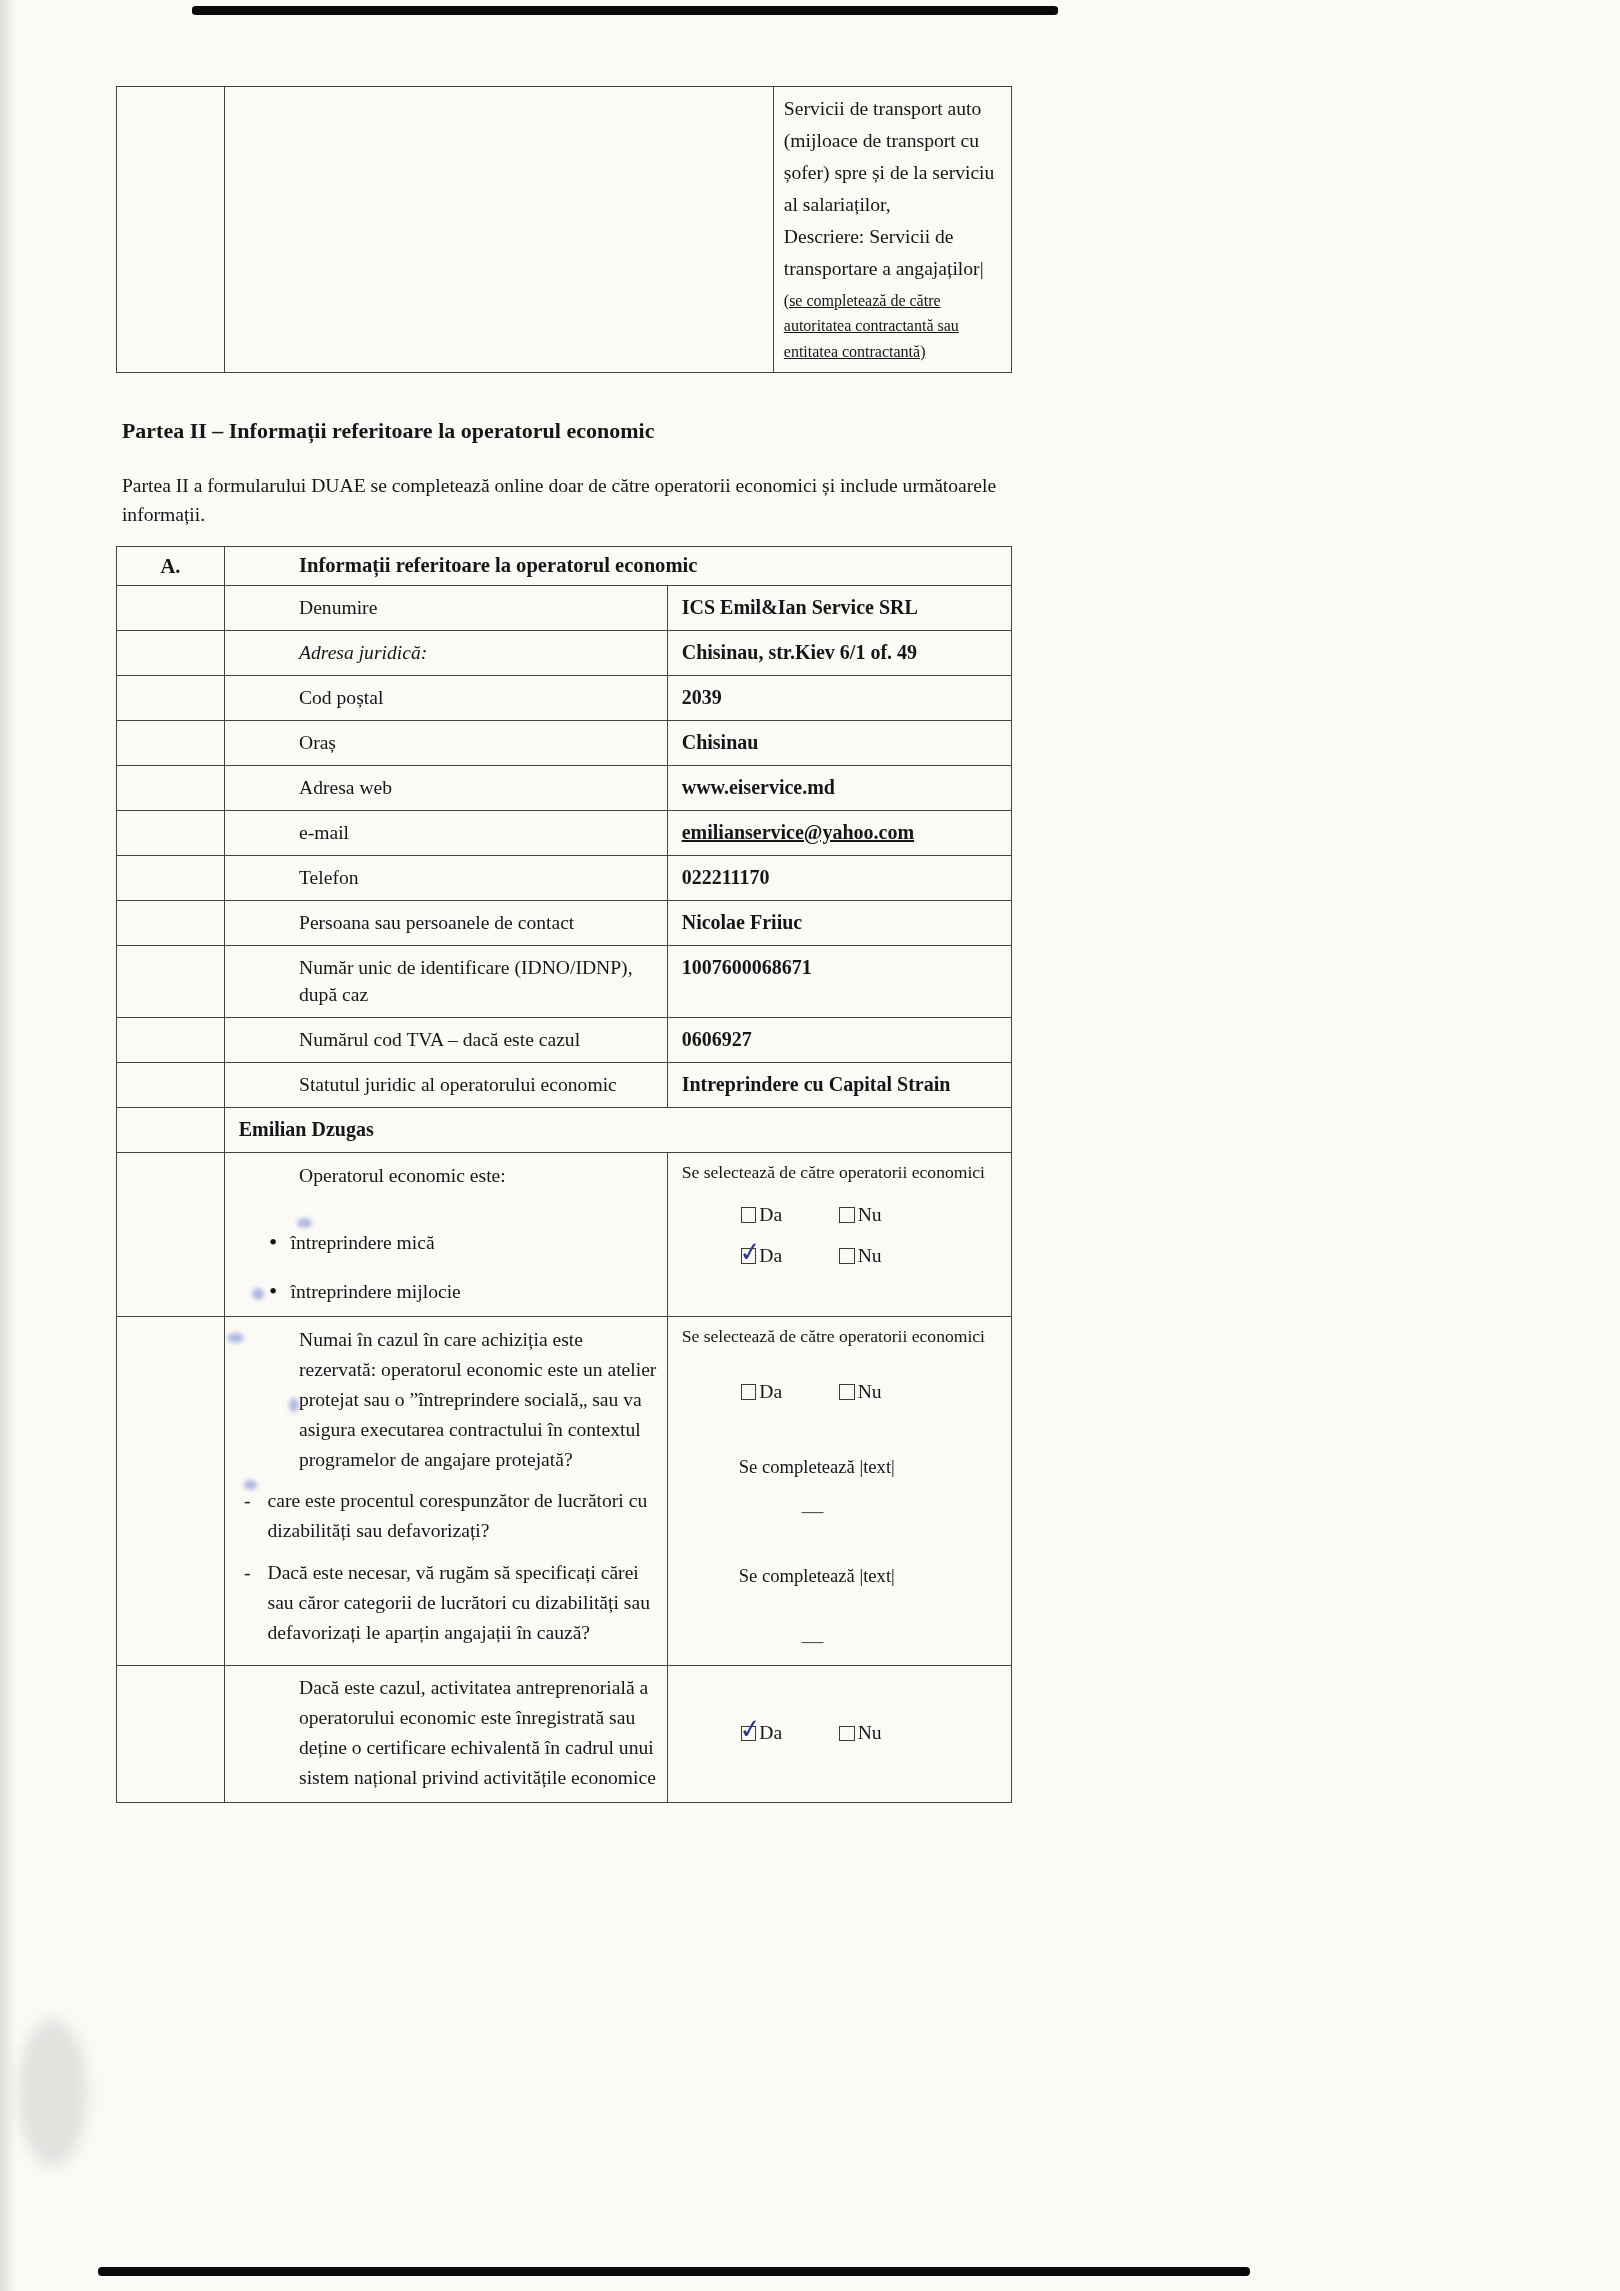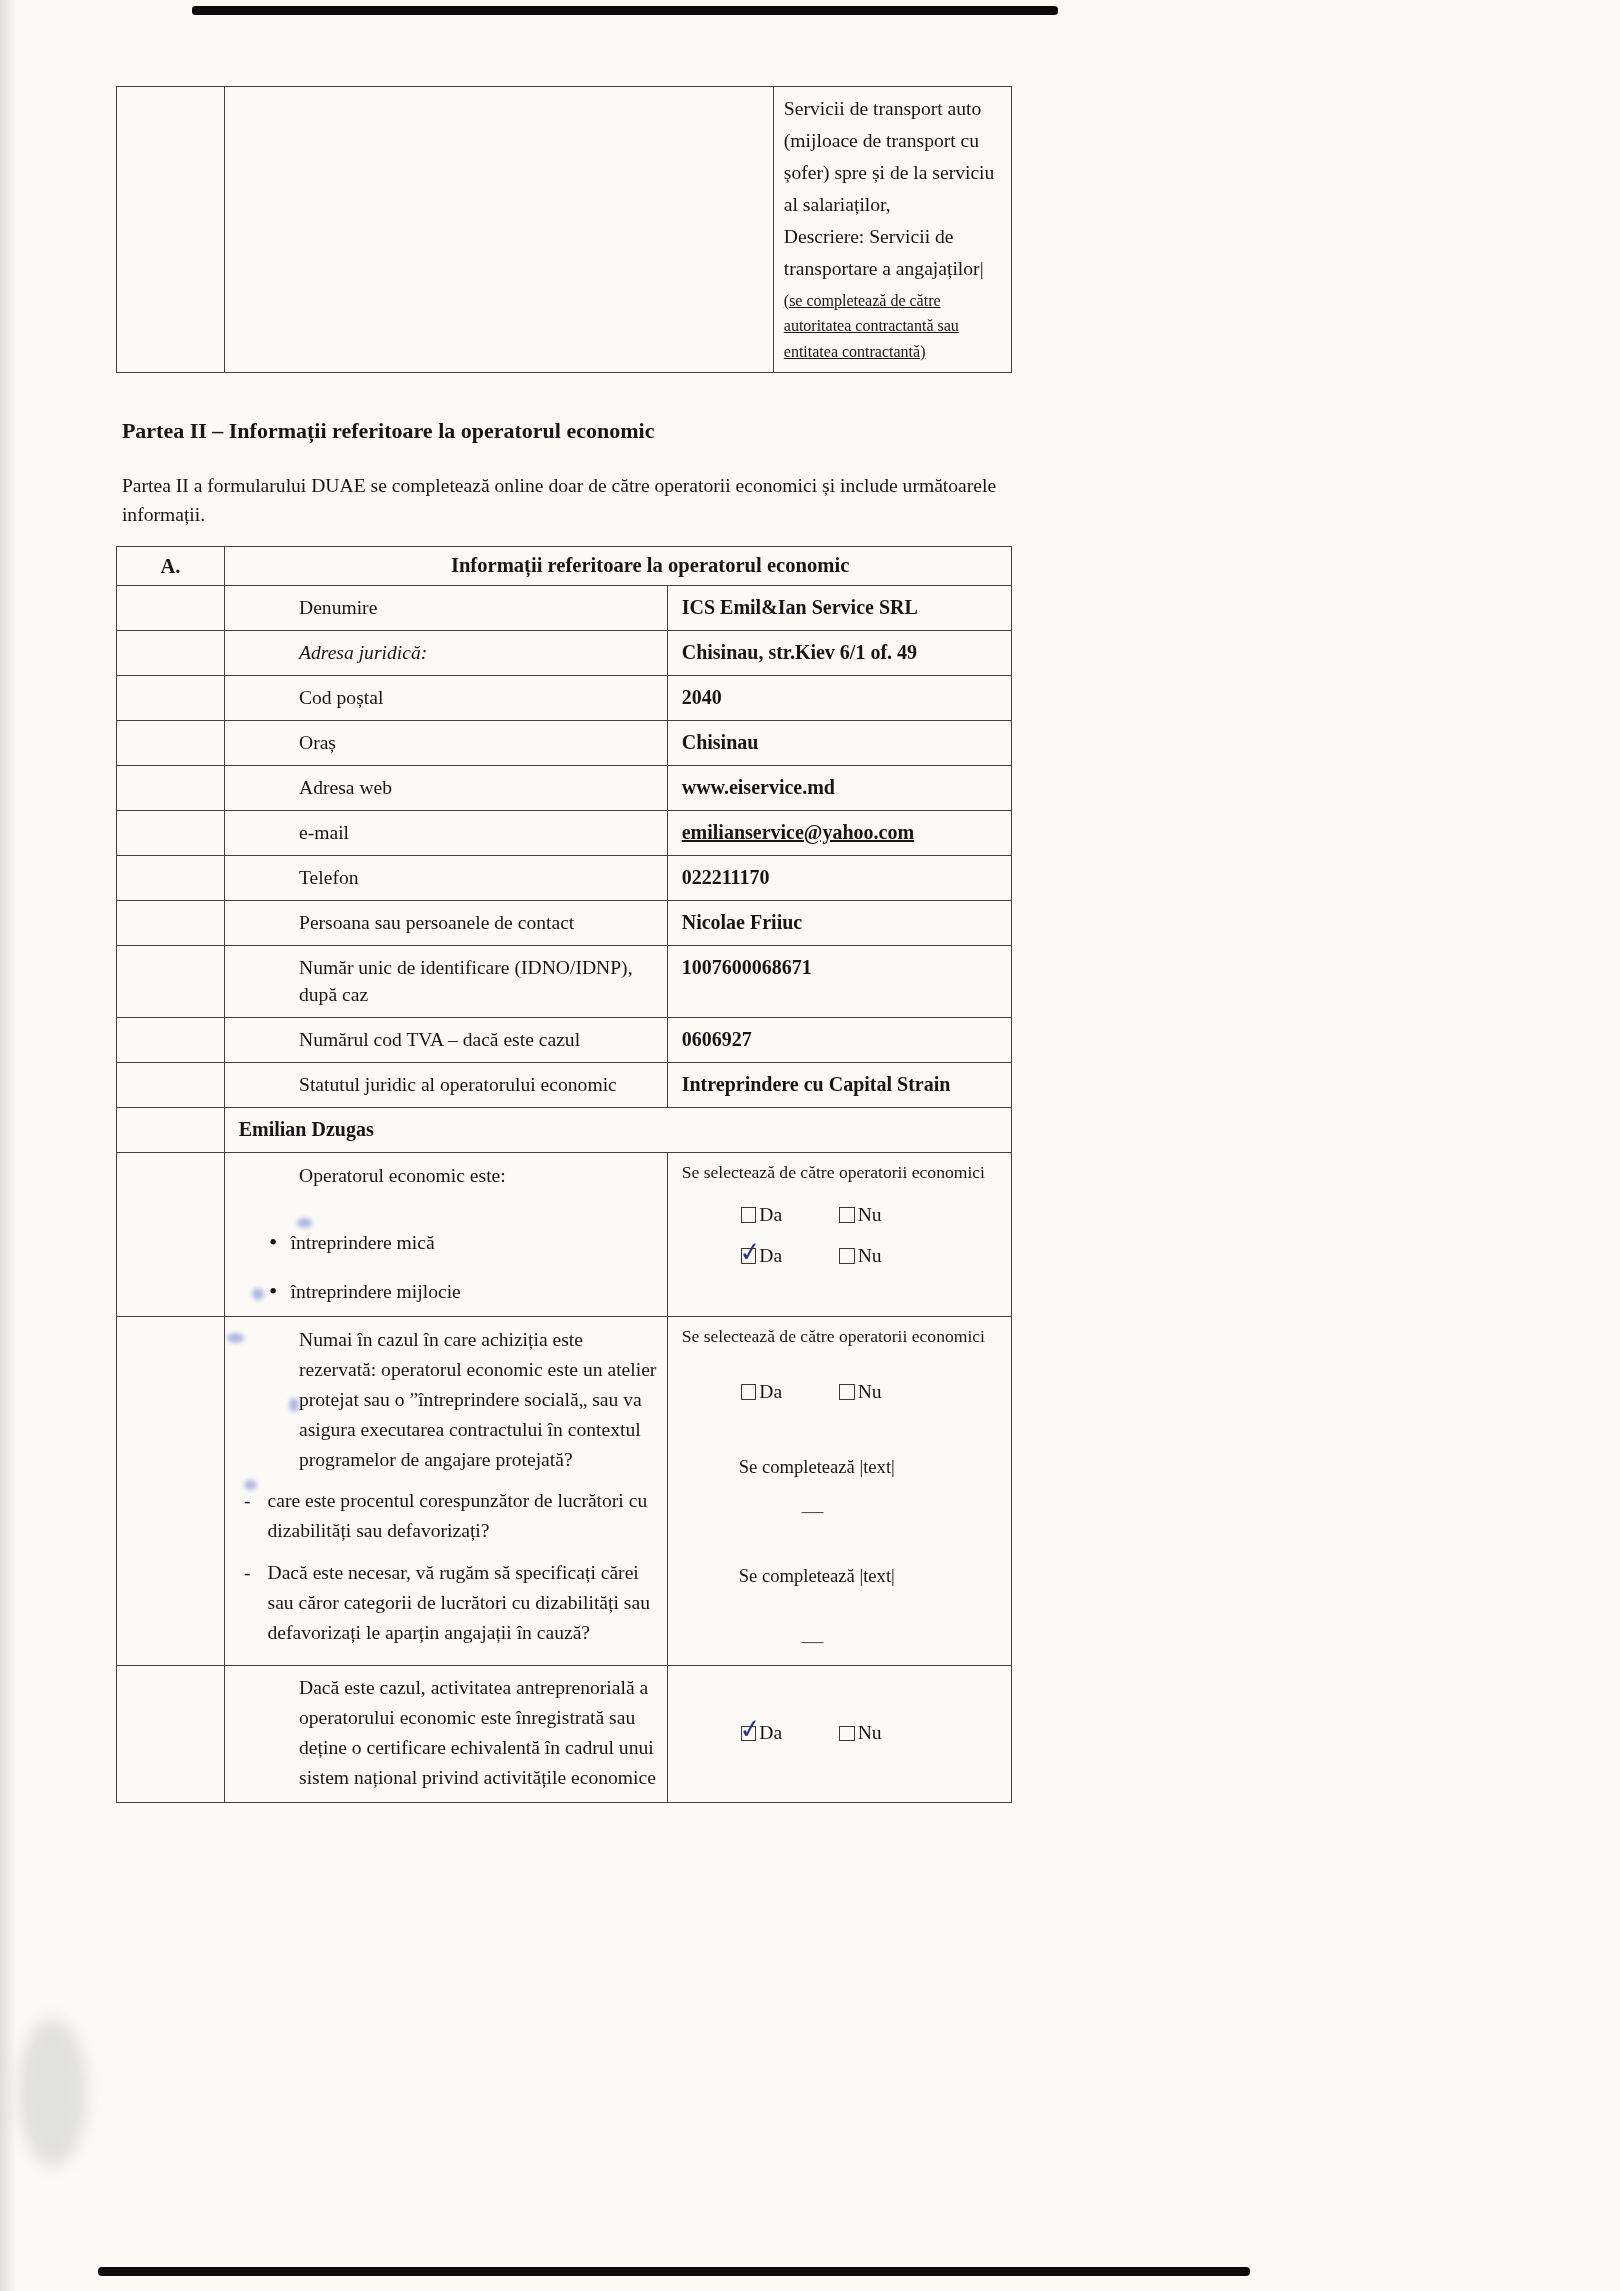--- a/index.html
+++ b/index.html
@@ -54,21 +54,21 @@
 
   
   .main .row { display: grid; grid-template-columns: 108px 443px 1fr; border-top: 1px solid #45413c; }
   .main .row.row-2col { grid-template-columns: 108px 1fr; }
   .main .row:first-child { border-top: none; }
   .c1 { border-right: 1px solid #45413c; }
   .c2 { border-right: 1px solid #45413c; padding: 7.8px 9.8px 8.8px 74px; font-size: 19.6px; line-height: 27.4px; }
   .c3 { padding: 7.8px 11.8px 8.8px 13.7px; font-size: 19.6px; line-height: 27.4px; }
 
   .header-row .c1 { display: flex; align-items: center; justify-content: center; font-weight: bold; font-size: 20.6px; }
-  .header-row .cspan { padding: 6.9px 9.8px 7.8px 74px; font-weight: bold; font-size: 20.6px; text-align: center; }
+  .header-row .cspan { padding: 6.9px 9.8px 7.8px 74px; font-weight: bold; font-size: 20.6px; }
 
   .value { font-weight: bold; font-size: 20px; }
   .italic { font-style: italic; }
   .underline { text-decoration: underline; }
 
   .multiline .c2, .multiline .c3 { line-height: 30px; }
 
   .bullet-item { position: relative; margin-left: -32px; padding-left: 23.5px; margin-top: 19px; }
   .bullet-item.first { margin-top: 37px; }
   .bullet-item::before { content: "\2022"; position: absolute; left: 2px; top: -1px; font-size: 23.5px; }
@@ -148,21 +148,21 @@
 
       <div class="row">
         <div class="c1"></div>
         <div class="c2 italic">Adresa juridică:</div>
         <div class="c3 value">Chisinau, str.Kiev 6/1 of. 49</div>
       </div>
 
       <div class="row">
         <div class="c1"></div>
         <div class="c2">Cod poștal</div>
-        <div class="c3 value">2040</div>
+        <div class="c3 value">2039</div>
       </div>
 
       <div class="row">
         <div class="c1"></div>
         <div class="c2">Oraș</div>
         <div class="c3 value">Chisinau</div>
       </div>
 
 
       <div class="row">

